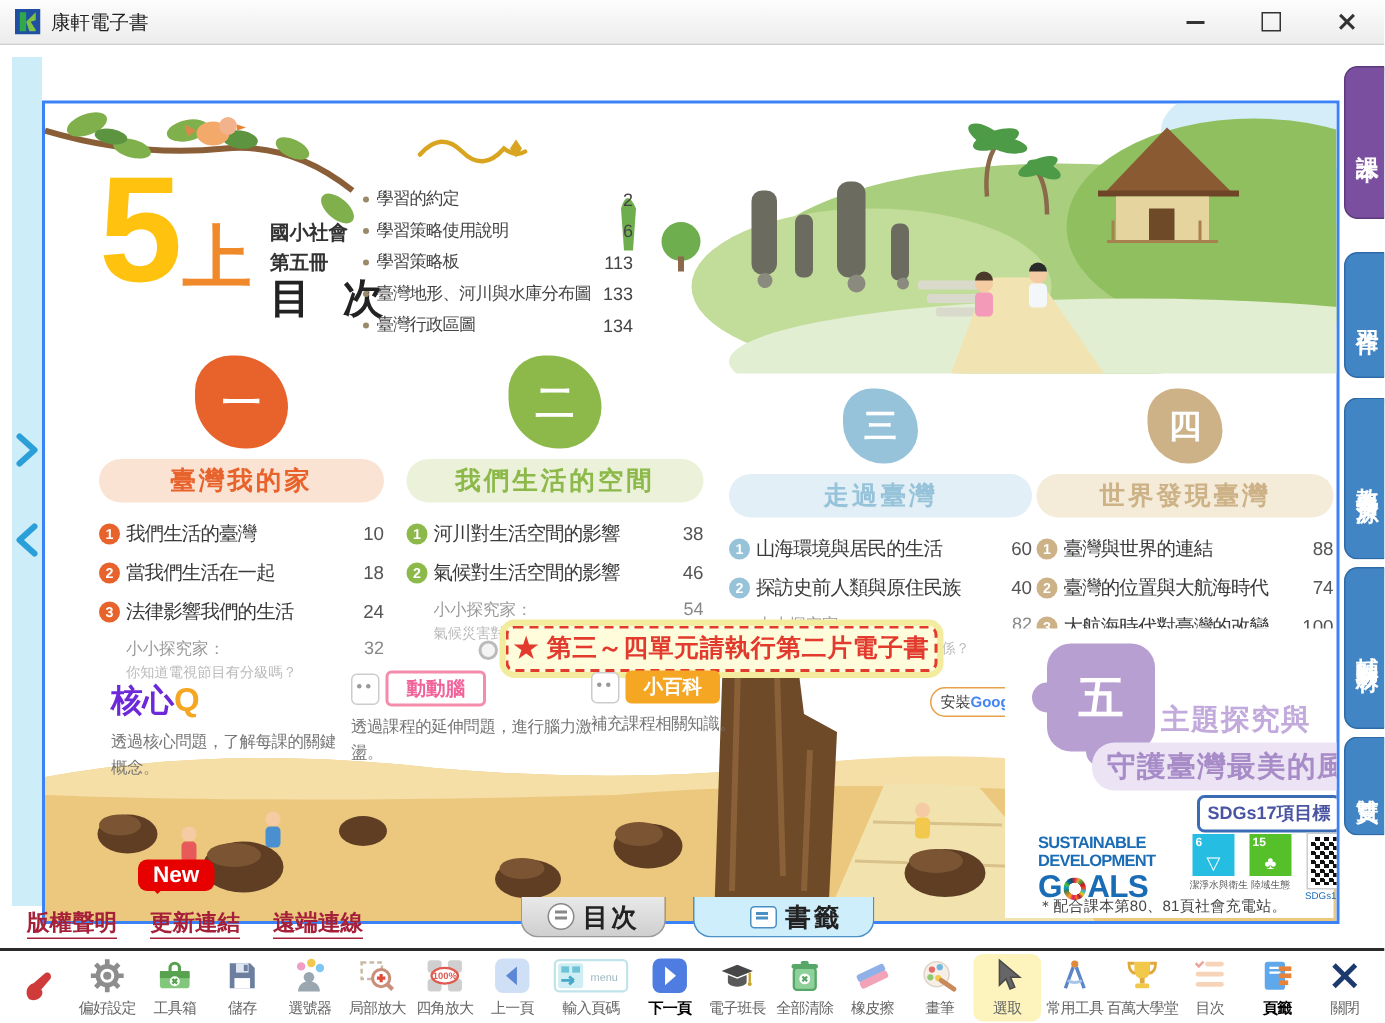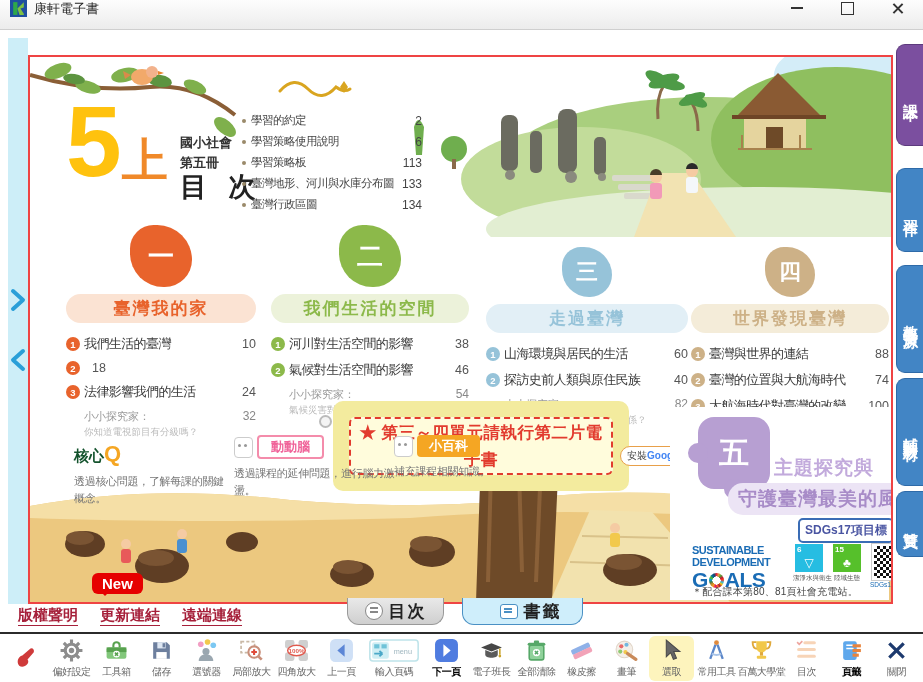--- a/index.html
+++ b/index.html
@@ -1,38 +1,38 @@
 <!DOCTYPE html>
 <html><head>
 <meta charset="utf-8">
 <style>
   html,body{margin:0;padding:0;}
   body{width:923px;height:682px;overflow:hidden;background:#fff;
        font-family:"Liberation Sans",sans-serif;position:relative;}
   
   .titlebar{position:absolute;left:0;top:0;width:923px;height:30px;
     background:linear-gradient(#fdfdfd,#ececec);border-bottom:1px solid #cfcfcf;
-    display:flex;align-items:flex-start;padding:0 10px;box-sizing:border-box;}
+    display:flex;align-items:center;padding:0 10px;box-sizing:border-box;}
   .titlebar .logo{width:17px;height:17px;margin-right:7px;}
   .titlebar .wtitle{font-size:13px;color:#222;}
   .wcontrols{margin-left:auto;display:flex;align-items:center;gap:34px;padding-right:8px;}
   .wbtn{width:16px;height:16px;display:flex;align-items:center;justify-content:center;cursor:default;}
   .min-glyph{width:12px;height:2px;background:#333;}
   .max-glyph{width:11px;height:11px;border:1.6px solid #333;}
   .close-glyph{position:relative;width:13px;height:13px;}
   .close-glyph:before,.close-glyph:after{content:"";position:absolute;left:6px;top:0;width:2px;height:13px;background:#333;}
   .close-glyph:before{transform:rotate(45deg);} .close-glyph:after{transform:rotate(-45deg);}
   
   .main{position:absolute;left:0;top:30px;width:923px;height:602px;background:#fff;}
   .blue-strip{position:absolute;left:8px;top:8px;width:20px;height:566px;background:#cdeef8;}
   .nav-arrow{position:absolute;left:9px;width:18px;height:24px;cursor:pointer;}
   .nav-next{top:258px;} .nav-prev{top:318px;}
   
-  .page{position:absolute;left:28px;top:25px;width:861px;height:545px;background:#fff;
-        border:2px solid #ef4444;overflow:hidden;}
+  .page{position:absolute;left:28px;top:37px;width:861px;height:545px;background:#fff;
+        border:2px solid #3b82f6;overflow:hidden;}
   .deco{position:absolute;pointer-events:none;}
   
   .big5{position:absolute;left:36px;top:34px;font-size:100px;font-weight:700;color:#ffc20e;line-height:1;}
   .big5 .shang{font-size:46px;color:#f08929;font-weight:700;}
   .subject{position:absolute;left:150px;top:76px;font-size:13px;color:#333;line-height:1.55;font-weight:700;}
   .toc-title{position:absolute;left:150px;top:112px;font-size:27px;font-weight:700;color:#222;letter-spacing:7px;}
   
   .front{position:absolute;left:212px;top:56px;width:180px;}
   .front .row{display:flex;align-items:center;margin-bottom:6px;}
   .front .dot{width:4px;height:4px;border-radius:50%;background:#9a8a6a;margin-right:5px;flex:none;}
@@ -56,29 +56,29 @@
   .l-num{width:14px;height:14px;border-radius:50%;background:var(--c);color:#fff;font-size:9.5px;
     font-weight:700;display:flex;align-items:center;justify-content:center;margin-right:4px;flex:none;}
   .l-t{font-size:13px;color:#3a3a3a;letter-spacing:-0.6px;white-space:nowrap;flex:1;}
   .l-p{font-size:12.5px;color:#555;text-align:right;min-width:22px;}
   .explorer{margin-top:3px;padding-left:18px;}
   .exp-row{display:flex;}
   .exp-label{font-size:11px;color:#999;flex:1;}
   .exp-page{font-size:12px;color:#888;text-align:right;min-width:22px;}
   .exp-note{font-size:9.5px;color:#bbb;margin-top:2px;white-space:nowrap;}
   
-  .banner{position:absolute;left:303px;top:344px;width:296px;background:#f3eb9e;border-radius:10px;padding:16px;box-sizing:border-box;}
+  .banner{position:absolute;left:303px;top:344px;width:296px;background:#f3eb9e;border-radius:10px;padding:4px;box-sizing:border-box;}
   .banner-in{background:#fffcdc;border:2px dashed #e23b2e;border-radius:6px;color:#e23b2e;
     font-size:16.5px;font-weight:700;text-align:center;line-height:27px;letter-spacing:0.5px;}
   .banner:before{content:"";position:absolute;left:-14px;top:14px;width:9px;height:9px;border-radius:50%;
     background:#f4f4f4;border:2px solid #bbb;}
   
   .legend-item{position:absolute;}
   .lg1{left:44px;top:384px;width:152px;} .lg2{left:204px;top:378px;width:162px;} .lg3{left:364px;top:378px;width:152px;}
-  .lg-title1 .a{color:#14532d;font-weight:700;font-size:15px;}
+  .lg-title1 .a{color:#6d28d9;font-weight:700;font-size:21px;}
   .lg-title1 .b{color:#f5a623;font-weight:700;font-size:22px;}
   .lg-head{display:flex;align-items:center;gap:4px;}
   .robot{width:17px;height:19px;background:#fff;border:1.5px solid #ccc;border-radius:4px;position:relative;flex:none;}
   .robot:before{content:"";position:absolute;left:3px;top:6px;width:3px;height:3px;border-radius:50%;background:#999;box-shadow:6px 0 0 #999;}
   .pill-pink{border:2px solid #f48cab;color:#f0649a;background:#fff;font-size:13px;font-weight:700;
     border-radius:4px;padding:1px 12px;}
   .pill-orange{background:#f5a623;color:#fff;font-size:13px;font-weight:700;border-radius:4px;padding:2px 12px;}
   .lg-desc{font-size:11px;color:#777;line-height:1.5;margin-top:6px;letter-spacing:-0.3px;}
   
   .gearth{position:absolute;left:590px;top:389px;border:1.5px solid #e8a04a;border-radius:10px;background:#fff;
@@ -360,20 +360,21 @@
           <div class="lessons">
 
               <div class="lesson">
                 <span class="l-num">1</span>
                 <span class="l-t">我們生活的臺灣</span>
                 <span class="l-p">10</span>
               </div>
 
               <div class="lesson">
                 <span class="l-num">2</span>
+                <span class="l-t">當我們生活在一起</span>
                 <span class="l-p">18</span>
               </div>
 
               <div class="lesson">
                 <span class="l-num">3</span>
                 <span class="l-t">法律影響我們的生活</span>
                 <span class="l-p">24</span>
               </div>
             </div>
           <div class="explorer">

